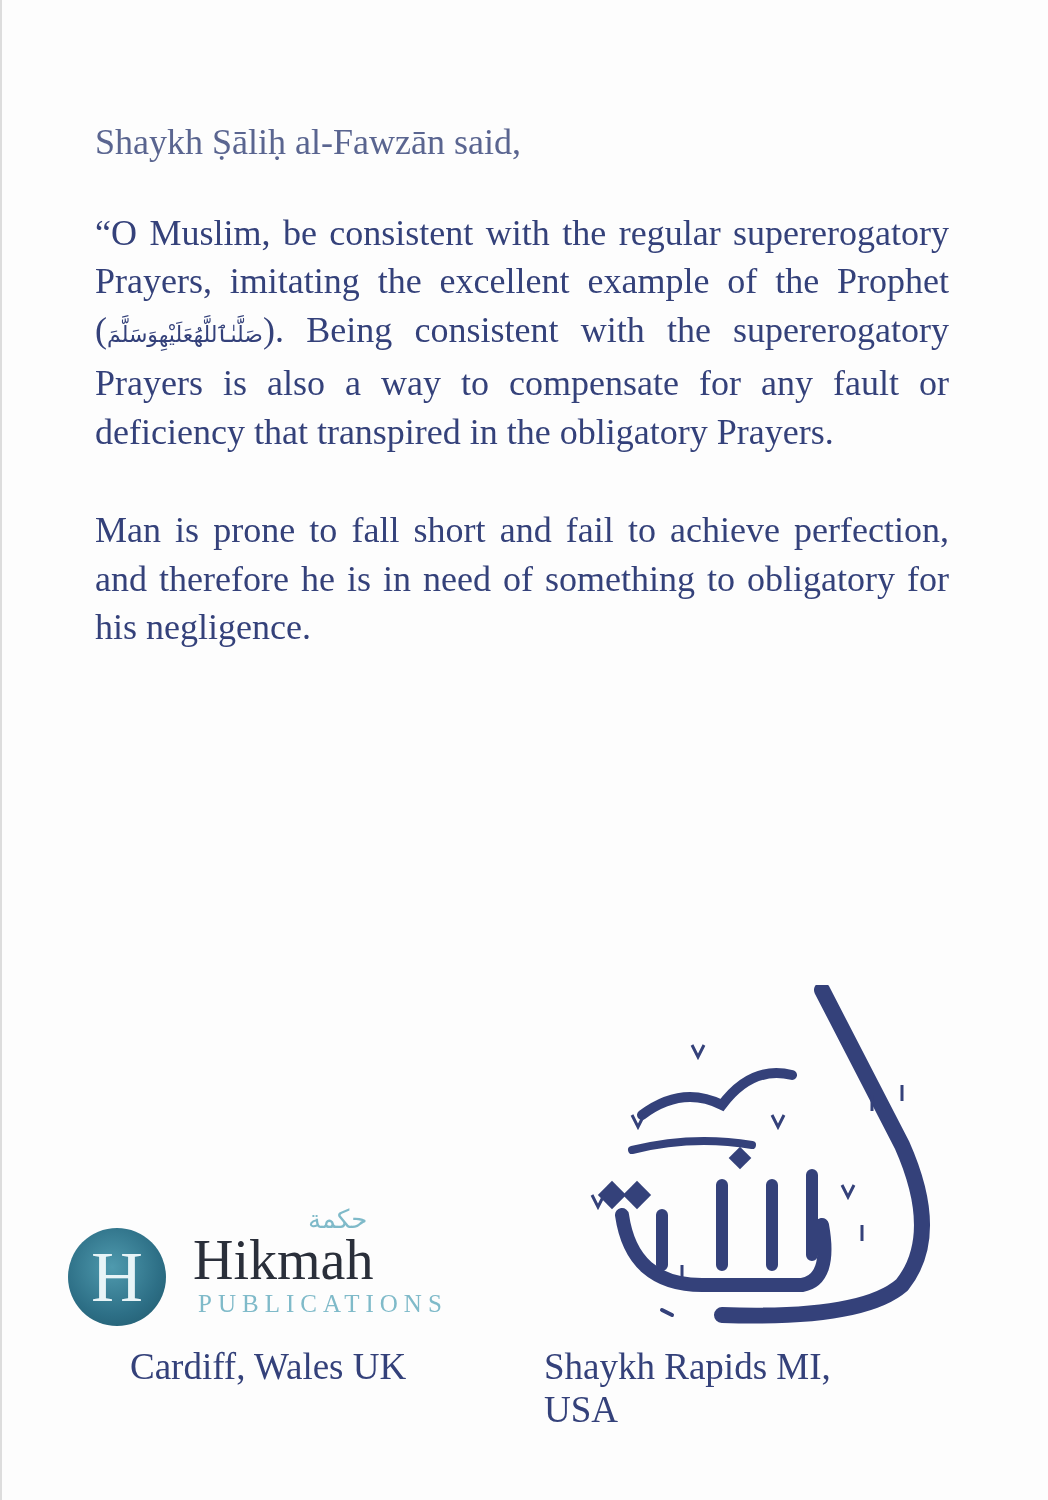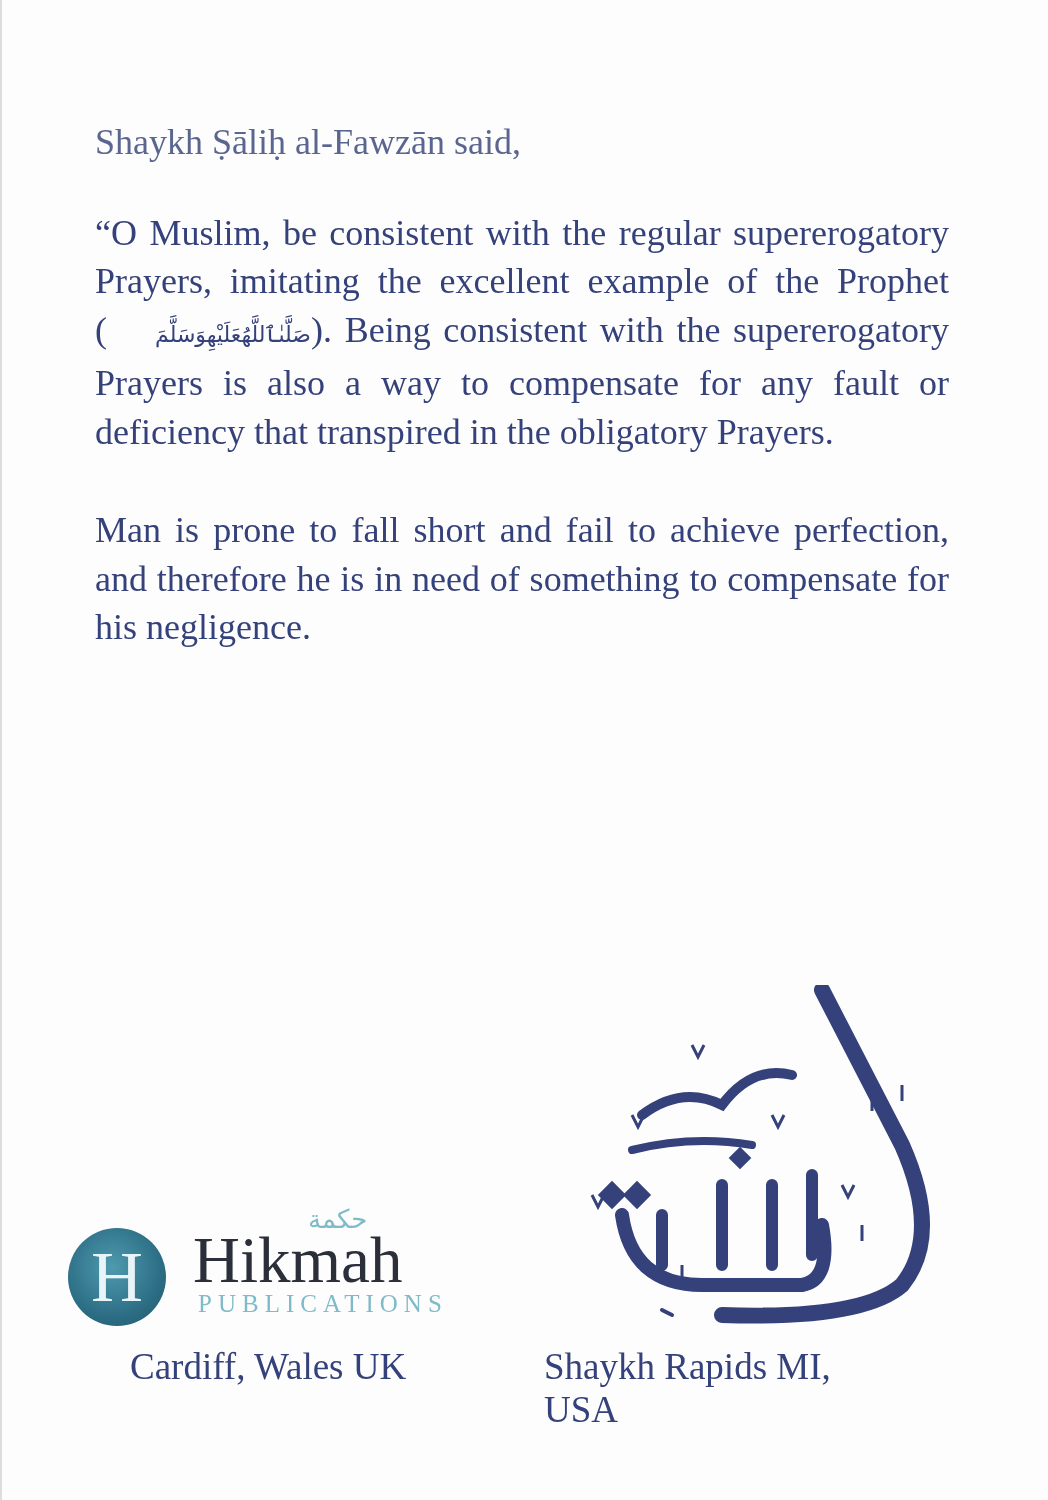--- a/index.html
+++ b/index.html
@@ -2,41 +2,41 @@
 <html><head>
 <meta charset="utf-8">
 <style>
   html, body { margin:0; padding:0; }
   body { width:1048px; height:1500px; background:#fdfdfd; position:relative; overflow:hidden;
          font-family:"Liberation Serif","DejaVu Serif",serif; }
   .page { position:absolute; left:0; top:0; width:908px; height:1500px; border-left:2px solid #ddd; box-sizing:border-box; }
   .text { position:absolute; left:93px; top:118px; width:854px; color:#34417a; font-size:36px; line-height:48.5px; }
   .text p { margin:0 0 50px 0; text-align:justify; text-align-last:left; hyphens:manual; }
   .text p.intro { margin-bottom:42px; color:#5a6590; }
-  .arabic { font-family:"DejaVu Sans",sans-serif; font-size:22px;margin-left:48px; }
+  .arabic { font-family:"DejaVu Sans",sans-serif; font-size:22px; }
   .hikmah { position:absolute; left:66px; top:1210px; width:420px; }
   .hk-circle { position:absolute; left:0; top:18px; width:98px; height:98px; border-radius:50%;
      background:radial-gradient(circle at 45% 40%, #4f9aae 0%, #2d6f86 60%, #1f5669 100%); }
   .hk-circle span { position:absolute; left:0; top:0; width:98px; text-align:center; line-height:98px; font-size:72px; color:#e8f4f7; }
   .hk-arabic { position:absolute; left:240px; top:-6px; color:#7fbac9; font-size:26px; font-family:"DejaVu Sans",sans-serif; }
-  .hk-name { position:absolute; left:125px; top:10px; font-size:65px; color:#2a2f3a; line-height:80px; }
+  .hk-name { position:absolute; left:125px; top:10px; font-size:56px; color:#2a2f3a; line-height:80px; }
   .hk-pub { position:absolute; left:130px; top:80px; font-size:25px; color:#7fbac9; letter-spacing:6px; }
   .loc { position:absolute; top:1345px; font-size:37px; color:#34417a; }
   .loc.left { left:100px;margin-left:28px; }
   .loc.right { left:542px; }
   .sunnah { position:absolute; left:570px; top:985px; width:390px; height:340px; }
 </style>
 </head>
 <body>
 
 <div class="page">
   <div class="text">
     <p class="intro">Shaykh Ṣāliḥ al-Fawzān said,</p>
     <p><span>“O Muslim, be consistent with the regular super­erogatory Prayers, imitating the excellent example of the Prophet (</span><span class="arabic">صَلَّىٰٱللَّهُعَلَيْهِوَسَلَّمَ</span><span>).  Being consistent with the supererogatory Prayers is also a way to com­pensate for any fault or deficiency that transpired in the obligatory Prayers.</span></p>
-    <p>Man is prone to fall short and fail to achieve perfec­tion, and therefore he is in need of something to compensate for his negligence.</p>
+    <p>Man is prone to fall short and fail to achieve perfec­tion, and therefore he is in need of something to obligatory for his negligence.</p>
   </div>
 
   <div class="hikmah">
     <div class="hk-circle">
         <span>H</span>
       </div>
     <div class="hk-arabic">حكمة</div>
     <div class="hk-name">Hikmah</div>
     <div class="hk-pub">PUBLICATIONS</div>
   </div>

